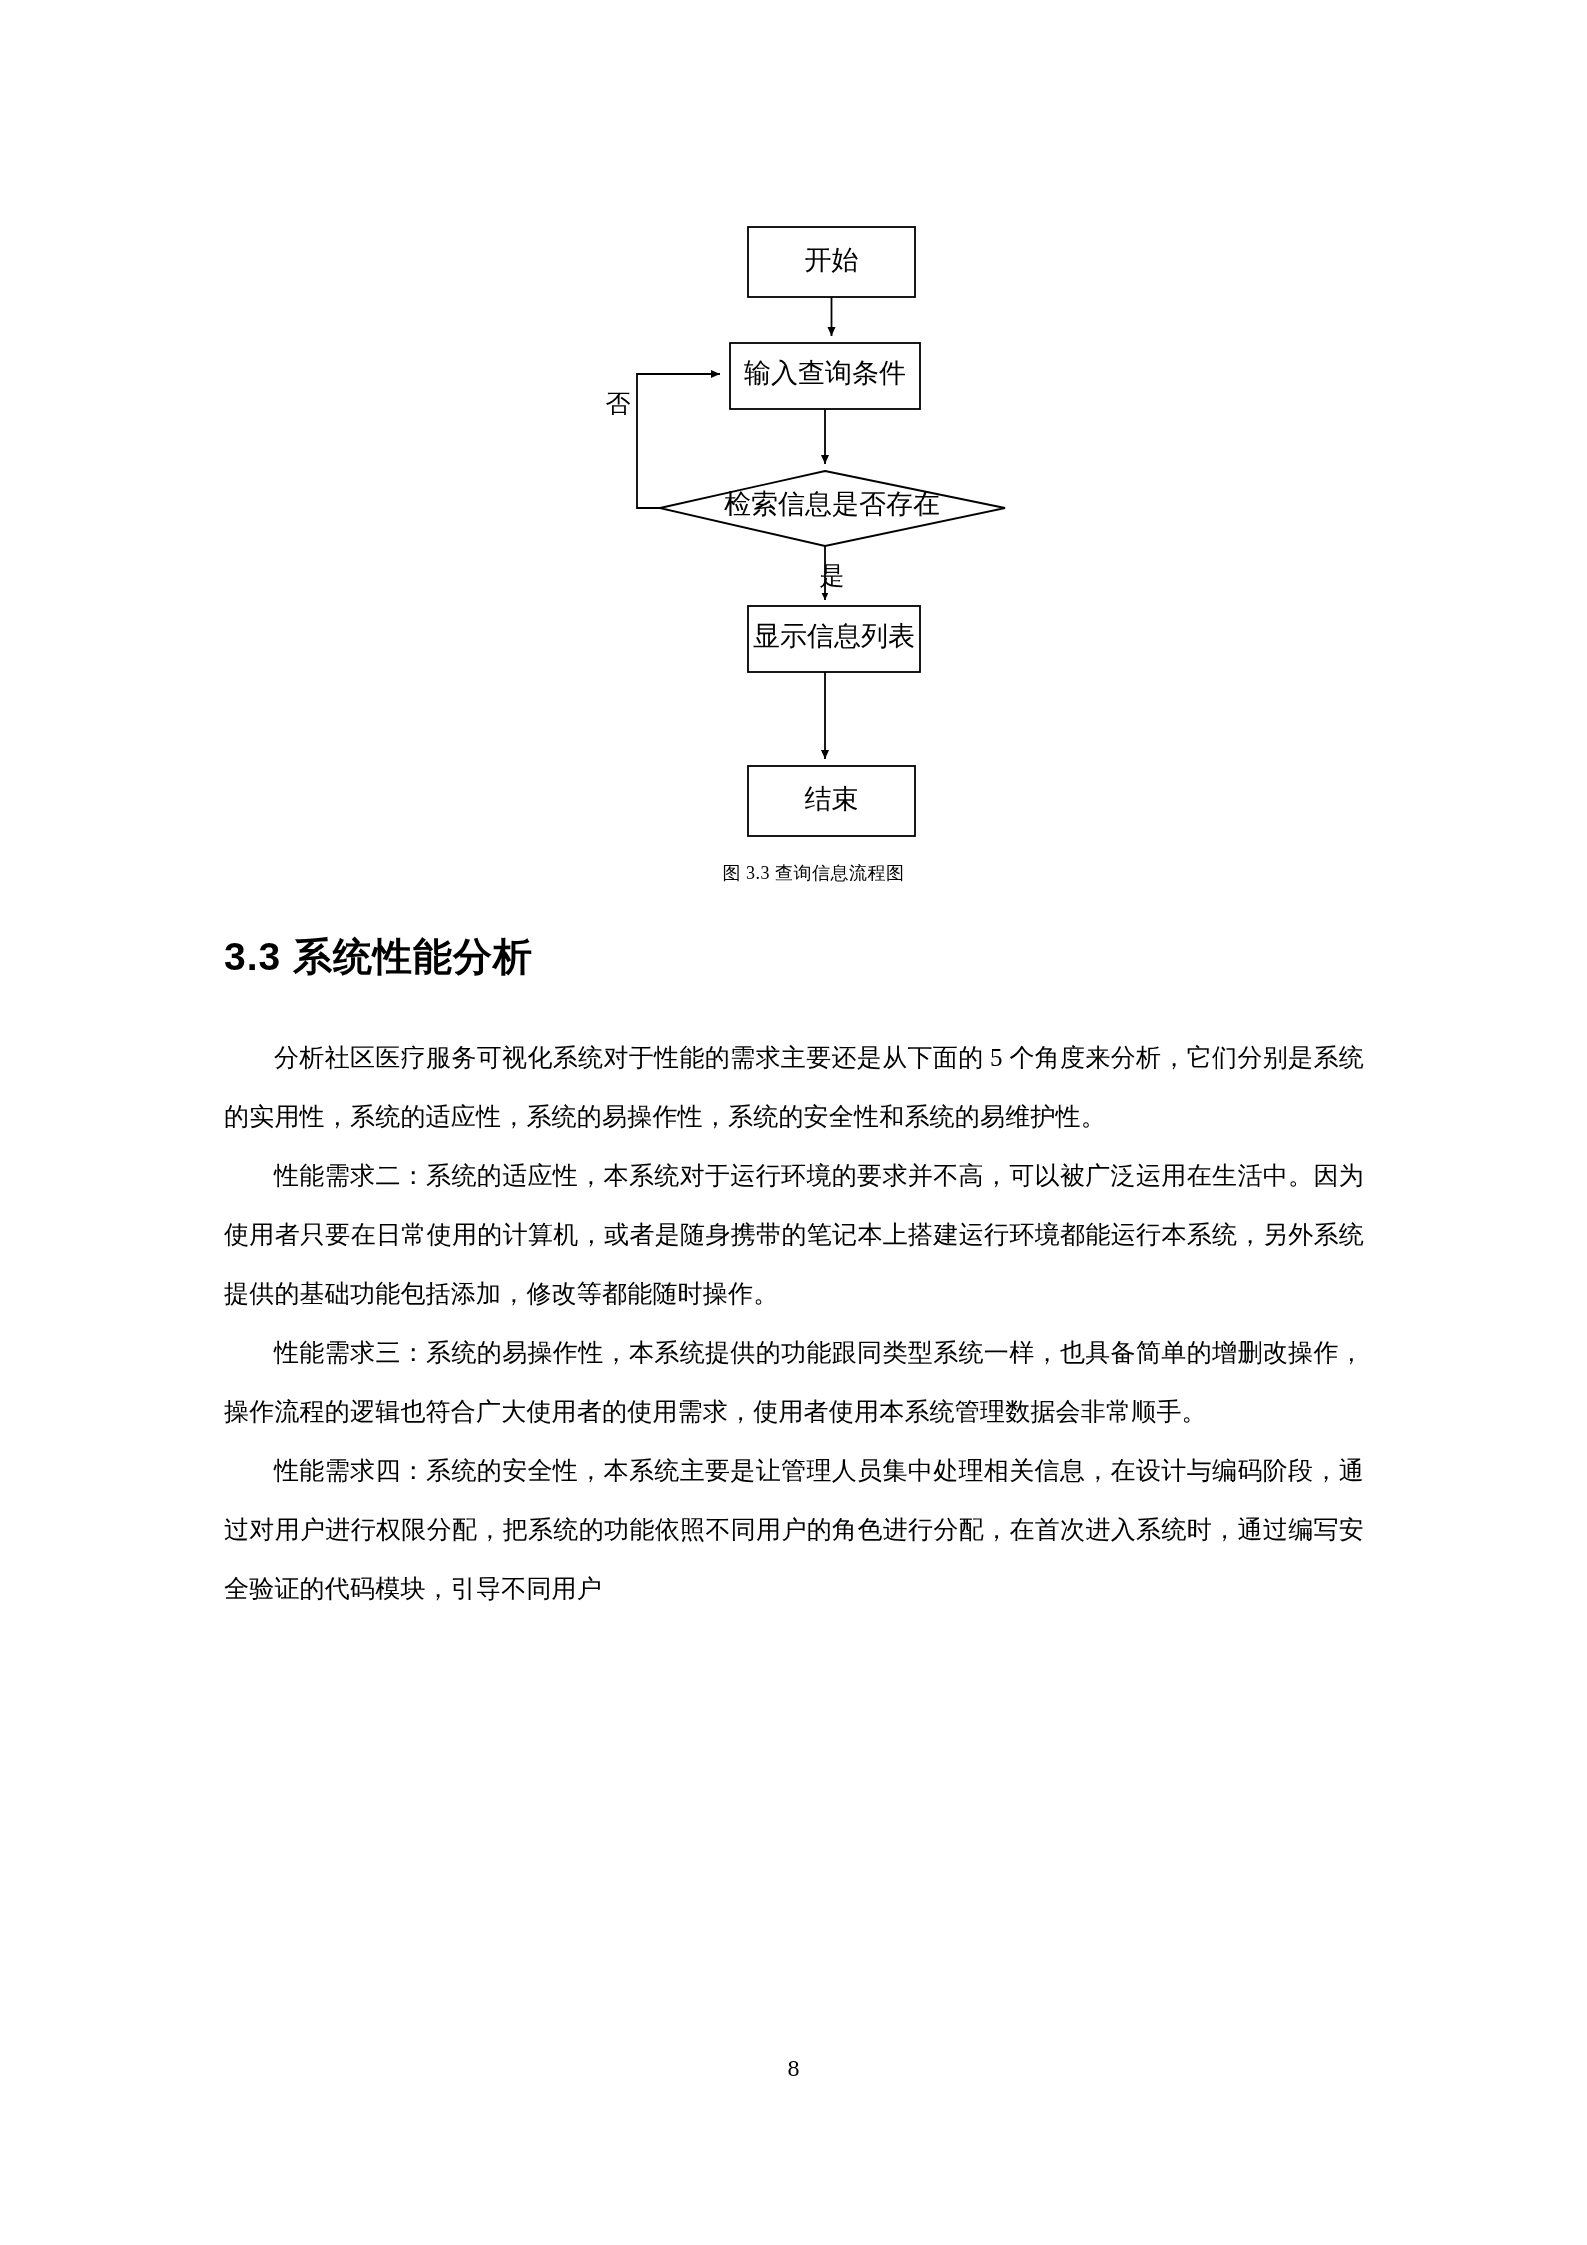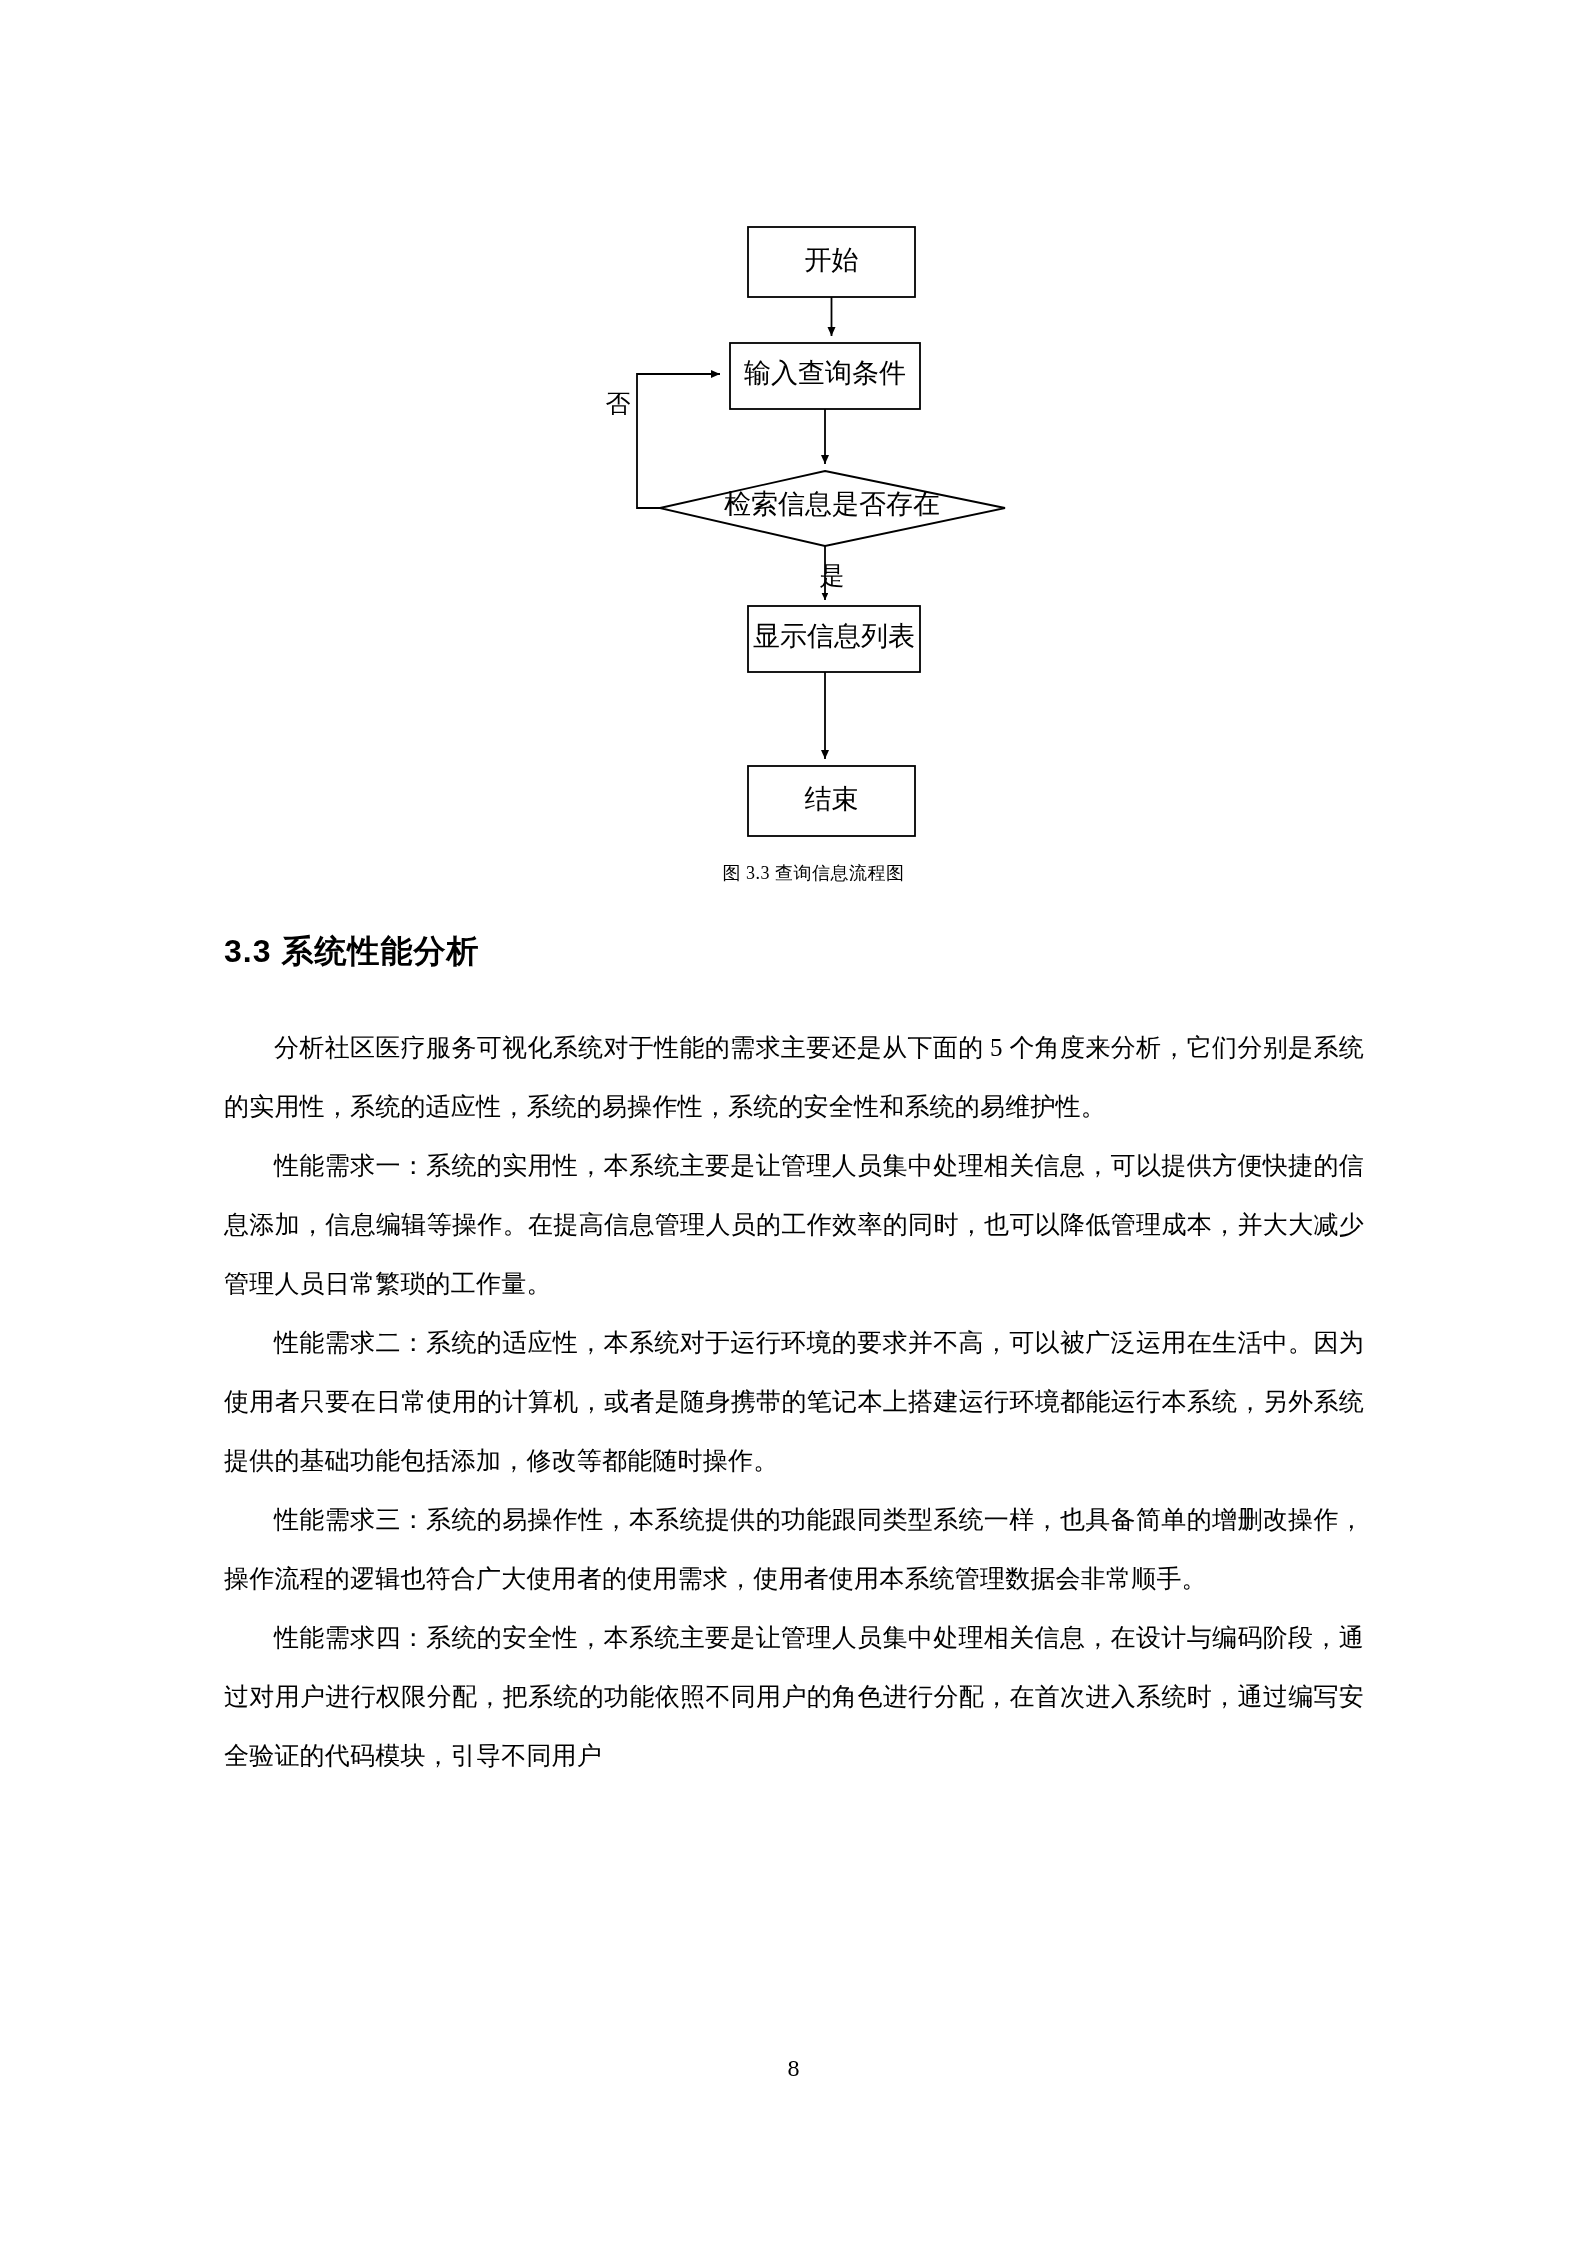--- a/index.html
+++ b/index.html
@@ -72,21 +72,21 @@
   
   .content {
     position: absolute;
     left: 224px;
     top: 930px;
     width: 1140px;
   }
   h2.section-heading {
     margin: 0 0 44px 0;
     font-family: "Liberation Sans", "DejaVu Sans", sans-serif;
-    font-size: 32px;
+    font-size: 39px;
     font-weight: bold;
     letter-spacing: 1px;
   }
   p.body-para {
     margin: 0 0 0 0;
     font-family: "Liberation Serif", "DejaVu Serif", serif;
     font-size: 25px;
     line-height: 59px;
     text-align: justify;
     text-indent: 2em;
@@ -159,21 +159,20 @@
     </svg>
 
     <div class="fig-caption">图 3.3  查询信息流程图</div>
   </div>
 
   <div class="content">
 
     <h2 class="section-heading">3.3 系统性能分析</h2>
 
     <p class="body-para">分析社区医疗服务可视化系统对于性能的需求主要还是从下面的 5 个角度来分析，它们分别是系统的实用性，系统的适应性，系统的易操作性，系统的安全性和系统的易维护性。</p>
-    <p class="body-para">性能需求一：系统的实用性，本系统主要是让管理人员集中处理相关信息，可以提供方便快捷的信息添加，信息编辑等操作。在提高信息管理人员的工作效率的同时，也可以降低管理成本，并大大减少管理人员日常繁琐的工作量。</p>
     <p class="body-para">性能需求二：系统的适应性，本系统对于运行环境的要求并不高，可以被广泛运用在生活中。因为使用者只要在日常使用的计算机，或者是随身携带的笔记本上搭建运行环境都能运行本系统，另外系统提供的基础功能包括添加，修改等都能随时操作。</p>
     <p class="body-para">性能需求三：系统的易操作性，本系统提供的功能跟同类型系统一样，也具备简单的增删改操作，操作流程的逻辑也符合广大使用者的使用需求，使用者使用本系统管理数据会非常顺手。</p>
     <p class="body-para">性能需求四：系统的安全性，本系统主要是让管理人员集中处理相关信息，在设计与编码阶段，通过对用户进行权限分配，把系统的功能依照不同用户的角色进行分配，在首次进入系统时，通过编写安全验证的代码模块，引导不同用户</p>
   </div>
 
   <div class="page-number">8</div>
 
 </div>
 
 </body></html>

